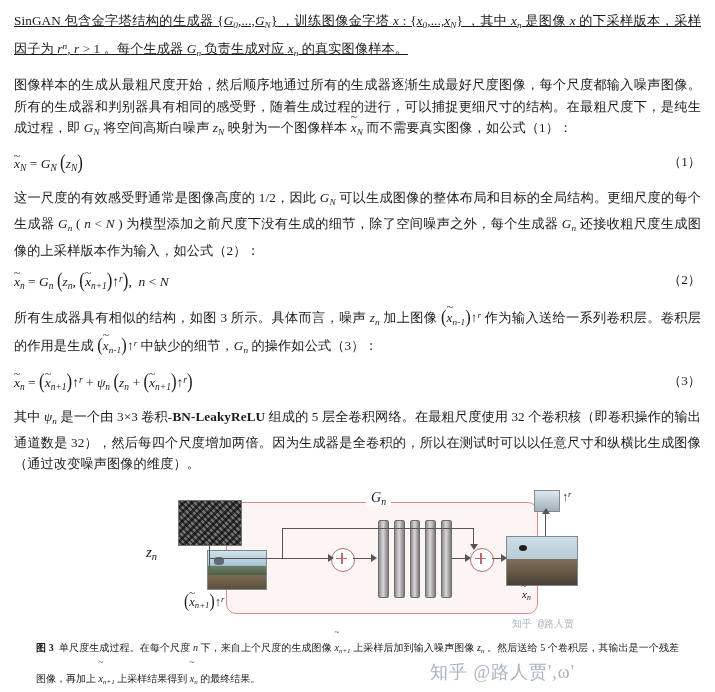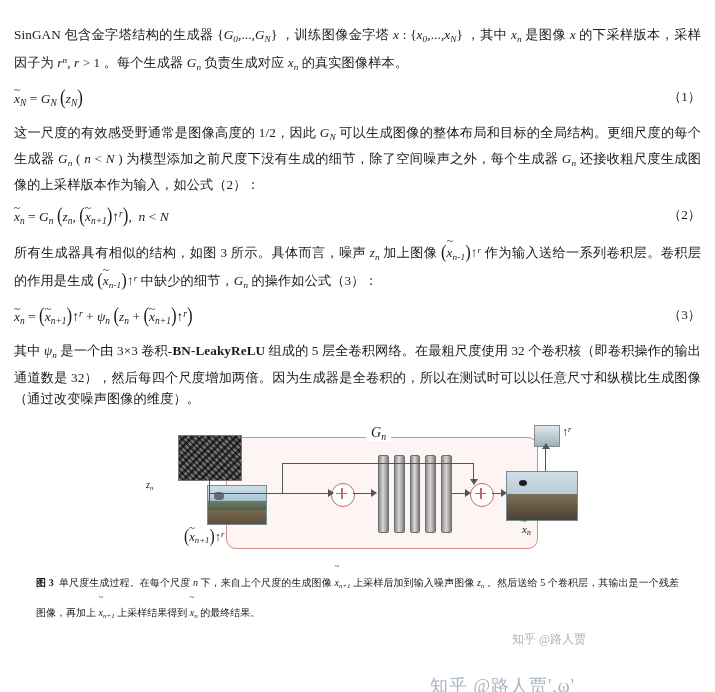--- a/index.html
+++ b/index.html
@@ -21,21 +21,21 @@
     padding: 0;
     box-sizing: border-box;
   }
   .para {
     font-size: 13.2px;
     line-height: 21.5px;
     text-align: justify;
     margin: 0 14px 10px 14px;
     letter-spacing: 0.1px;
   }
-  .para.first { margin-top: 24px; }
+  .para.first { margin-top: 10px; text-decoration: underline; }
   .eqline {
     position: relative;
     margin: 2px 14px 8px 14px;
     height: 26px;
   }
   .eq-center {
     position: absolute;
     left: 0; right: 0;
     text-align: left;
     font-size: 13.5px;
@@ -119,21 +119,21 @@
     background:
       repeating-linear-gradient(45deg, #9a9a9a 0 2px, #4a4a4a 2px 4px),
       repeating-linear-gradient(-45deg, #bdbdbd 0 3px, #555 3px 6px);
     background-blend-mode: multiply;
     border: 1px solid #777;
   }
   .zn-label {
     position: absolute;
     left: 132px;
     top: 56px;
-    font-size: 10px;
+    font-size: 15px;
   }
   .small-img {
     position: absolute;
     left: 193px;
     top: 62px;
     width: 58px;
     height: 38px;
     border: 1px solid #7b8b93;
     background:
       linear-gradient(180deg, #cfe2ea 0%, #a9c6d4 38%, #6f7f6a 39%, #4d6147 62%, #7a6a52 63%, #5d4f3c 100%);
@@ -278,33 +278,37 @@
     top: 650px;
     font-size: 18px;
     color: #9aa7b5;
     opacity: .85;
     letter-spacing: 1px;
   }
   .wm-small {
     position: absolute;
     left: 512px;
     top: 607px;
-    font-size: 12px;
+    font-size: 10px;
     color: #aab4bf;
+    font-family: Liberation Mono, monospace;
   }
 </style>
 </head>
 <body>
 
 <div class="page">
 
   <p class="para first">
     SinGAN 包含金字塔结构的生成器 <span class="mup">{</span><span class="mi">G</span><span class="sub">0</span><span class="mup">,...,</span><span class="mi">G</span><span class="sub">N</span><span class="mup">}</span> ，训练图像金字塔 <span class="mi">x</span> : <span class="mup">{</span><span class="mi">x</span><span class="sub">0</span><span class="mup">,...,</span><span class="mi">x</span><span class="sub">N</span><span class="mup">}</span> ，其中 <span class="mi">x</span><span class="sub">n</span> 是图像 <span class="mi">x</span> 的下采样版本，采样因子为 <span class="mi">r</span><span class="sup">n</span>, <span class="mi">r</span> &gt; 1 。每个生成器 <span class="mi">G</span><span class="sub">n</span> 负责生成对应 <span class="mi">x</span><span class="sub">n</span> 的真实图像样本。
   </p>
 
+  <p class="para">
+    图像样本的生成从最粗尺度开始，然后顺序地通过所有的生成器逐渐生成最好尺度图像，每个尺度都输入噪声图像。所有的生成器和判别器具有相同的感受野，随着生成过程的进行，可以捕捉更细尺寸的结构。在最粗尺度下，是纯生成过程，即 <span class="mi">G</span><span class="sub">N</span> 将空间高斯白噪声 <span class="mi">z</span><span class="sub">N</span> 映射为一个图像样本 <span class="tilde-wrap"><span class="mi">x</span></span><span class="sub">N</span> 而不需要真实图像，如公式（1）：
+  </p>
 
   <div class="eqline">
     <div class="eq-center">
       <span class="tilde-wrap"><span class="mi">x</span></span><span class="sub">N</span> = <span class="mi">G</span><span class="sub">N</span> <span class="bigparen">(</span><span class="mi">z</span><span class="sub">N</span><span class="bigparen">)</span>
     </div>
     <div class="eq-num">（1）</div>
   </div>
 
   <p class="para">
     这一尺度的有效感受野通常是图像高度的 1/2，因此 <span class="mi">G</span><span class="sub">N</span> 可以生成图像的整体布局和目标的全局结构。更细尺度的每个生成器 <span class="mi">G</span><span class="sub">n</span> ( <span class="mi">n</span> &lt; <span class="mi">N</span> ) 为模型添加之前尺度下没有生成的细节，除了空间噪声之外，每个生成器 <span class="mi">G</span><span class="sub">n</span> 还接收粗尺度生成图像的上采样版本作为输入，如公式（2）：

